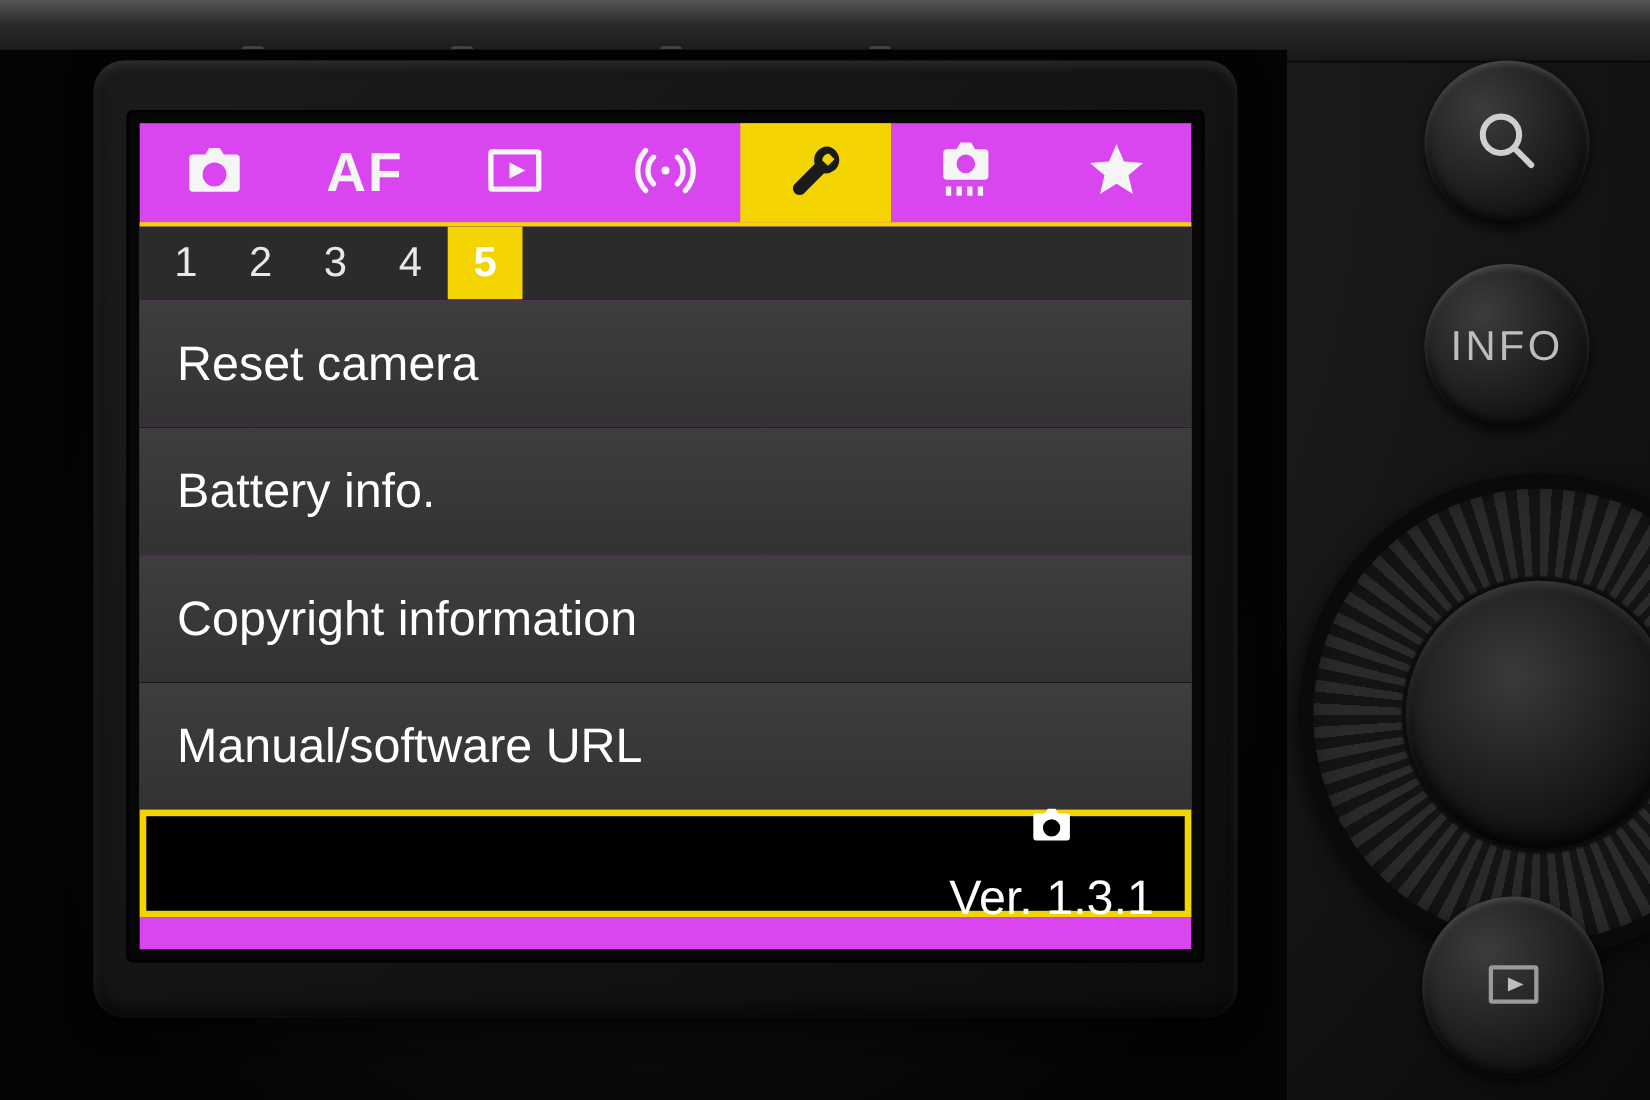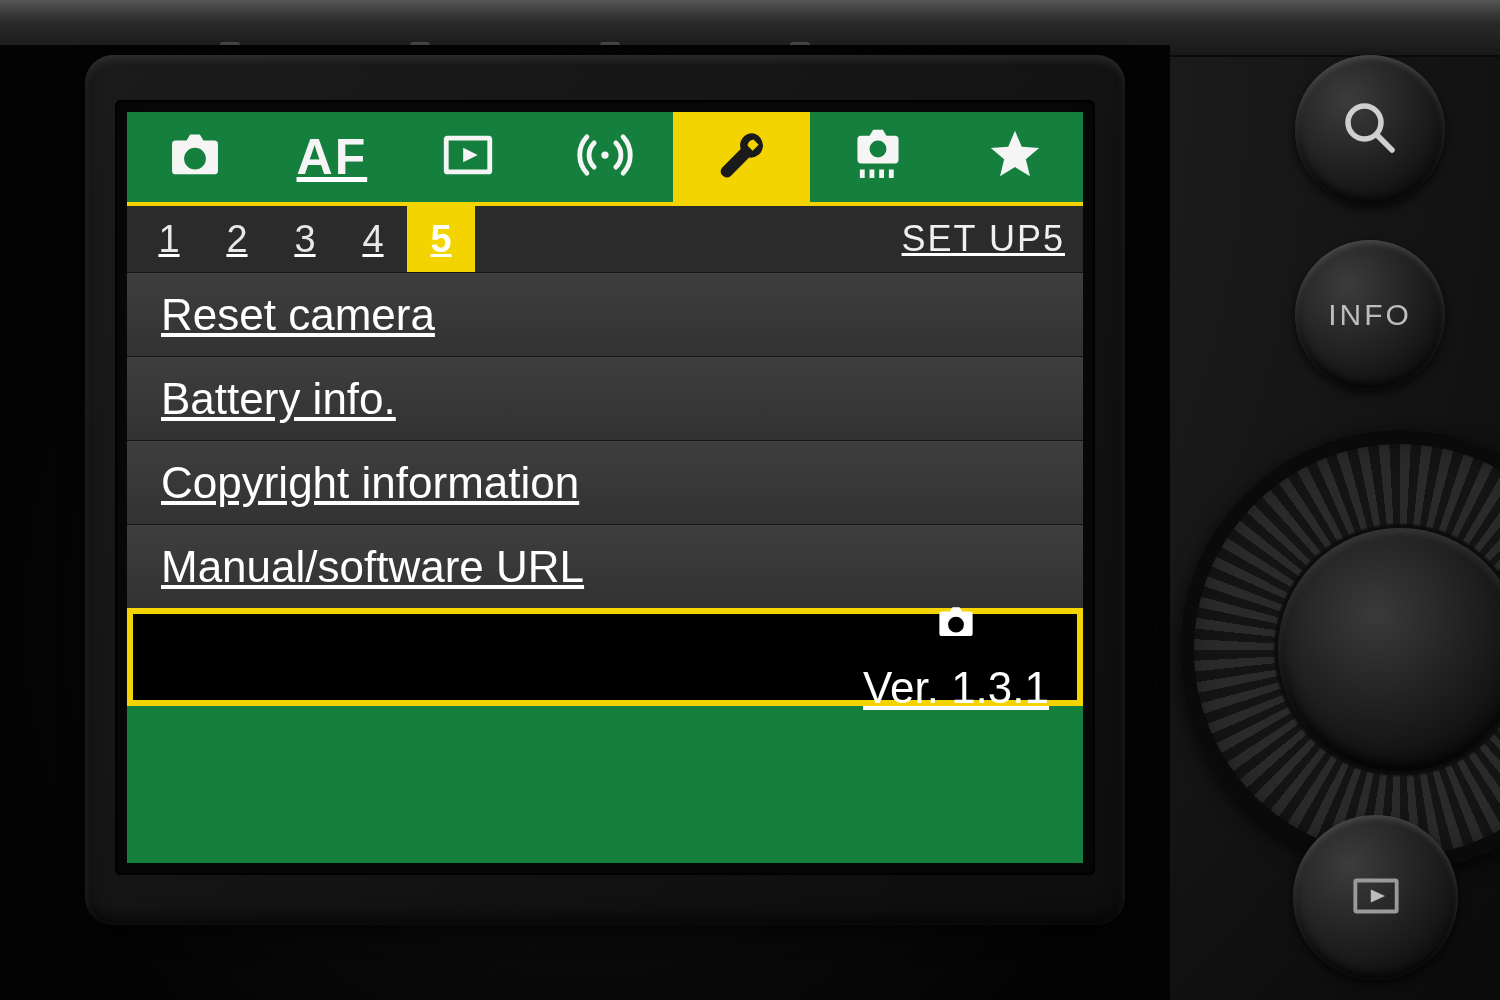--- a/index.html
+++ b/index.html
@@ -48,24 +48,23 @@
     position:absolute;left:30px;top:45px;right:30px;bottom:50px;
     border-radius:6px;
     background:#0a0a0a;
     box-shadow:inset 0 0 0 2px #000, inset 0 0 30px rgba(0,0,0,.8);
     overflow:hidden;
   }
 
   
   .screen{
     position:absolute;inset:12px;
-    background:#15803d;
+    background:#d946ef;
     font-weight:400;
     color:#fff;
-    text-decoration:underline;
   }
 
   
   .tabbar{
     height:90px;display:flex;align-items:stretch;
     border-bottom:4px solid #f4d400;
   }
   .tab{
     flex:1;display:flex;align-items:center;justify-content:center;
     color:#f5f5f5;
@@ -88,21 +87,21 @@
   .pagerow .spacer{flex:1;}
   .pagerow .crumb{
     align-self:center;margin-right:18px;font-size:36px;color:#f0f0f0;
     letter-spacing:2px;
   }
 
   
   .menu{display:flex;flex-direction:column;}
   .item{
     height:83px;display:flex;align-items:center;
-    padding:0 34px;font-size:44px;color:#fff;
+    padding:16px 34px;font-size:44px;color:#fff;
     background:linear-gradient(#3e3e3e,#323232);
     border-top:1px solid #151515;
     white-space:nowrap;
   }
   .item .value{margin-left:auto;display:flex;align-items:center;gap:10px;flex-direction:column;}
   .item .value svg{width:42px;height:42px;}
   .item.selected{
     background:#000;border:6px solid #f4d400;
     padding:0 28px;height:86px;
   }
@@ -113,21 +112,21 @@
     background:radial-gradient(circle at 35% 30%,#3c3c3c,#141414 70%);
     box-shadow:
       inset 0 3px 6px rgba(255,255,255,.18),
       inset 0 -6px 10px rgba(0,0,0,.8),
       0 4px 10px rgba(0,0,0,.7);
     display:flex;align-items:center;justify-content:center;
     color:#bdbdbd;
   }
   .btn-magnify{right:55px;top:55px;width:150px;height:150px;}
   .btn-magnify svg{width:66px;height:66px;stroke:#cfcfcf;}
-  .btn-info{right:55px;top:240px;width:150px;height:150px;font-size:30px;letter-spacing:3px;}
+  .btn-info{right:55px;top:240px;width:150px;height:150px;font-size:38px;letter-spacing:3px;}
   .btn-play{right:42px;bottom:20px;width:165px;height:165px;}
   .btn-play svg{width:62px;height:62px;stroke:#9a9a9a;}
 
   
   .dial-rim{
     position:absolute;right:-120px;top:430px;width:440px;height:440px;border-radius:50%;
     background:
       radial-gradient(circle at 50% 50%,#0c0c0c 0 40%,transparent 41%),
       repeating-conic-gradient(#2a2a2a 0 3deg,#141414 3deg 6deg);
     box-shadow:inset 0 0 0 14px #0a0a0a,
@@ -231,21 +230,20 @@
           <div class="page">
               <span>3</span>
             </div>
           <div class="page">
               <span>4</span>
             </div>
           <div class="page active">
               <span>5</span>
             </div>
           <div class="spacer"></div>
-          <div class="crumb">SET UP5</div>
         </div>
 
         <div class="menu">
           <div class="item">
             <span>Reset camera</span>
           </div>
           <div class="item">
             <span>Battery info.</span>
           </div>
           <div class="item">

